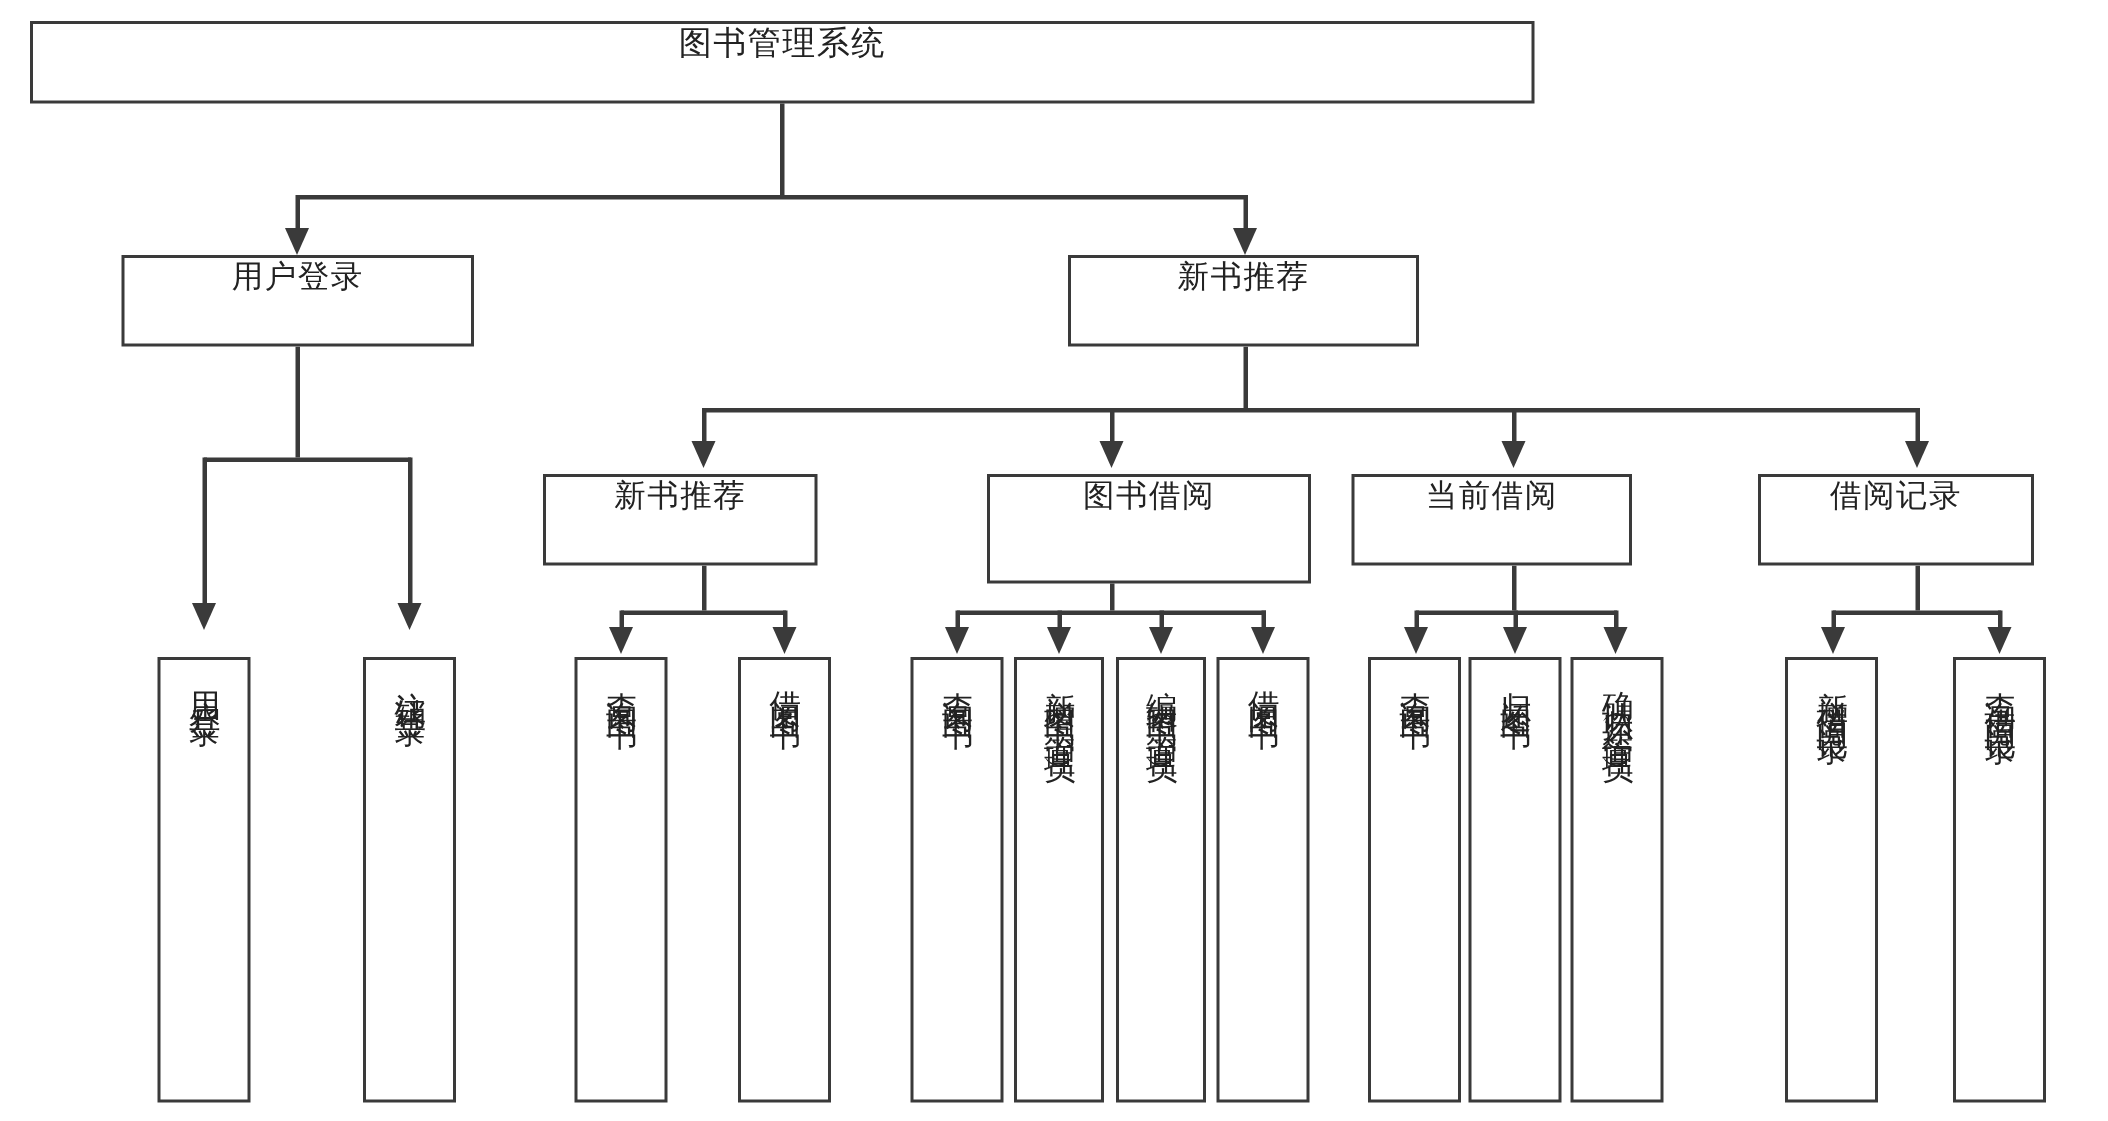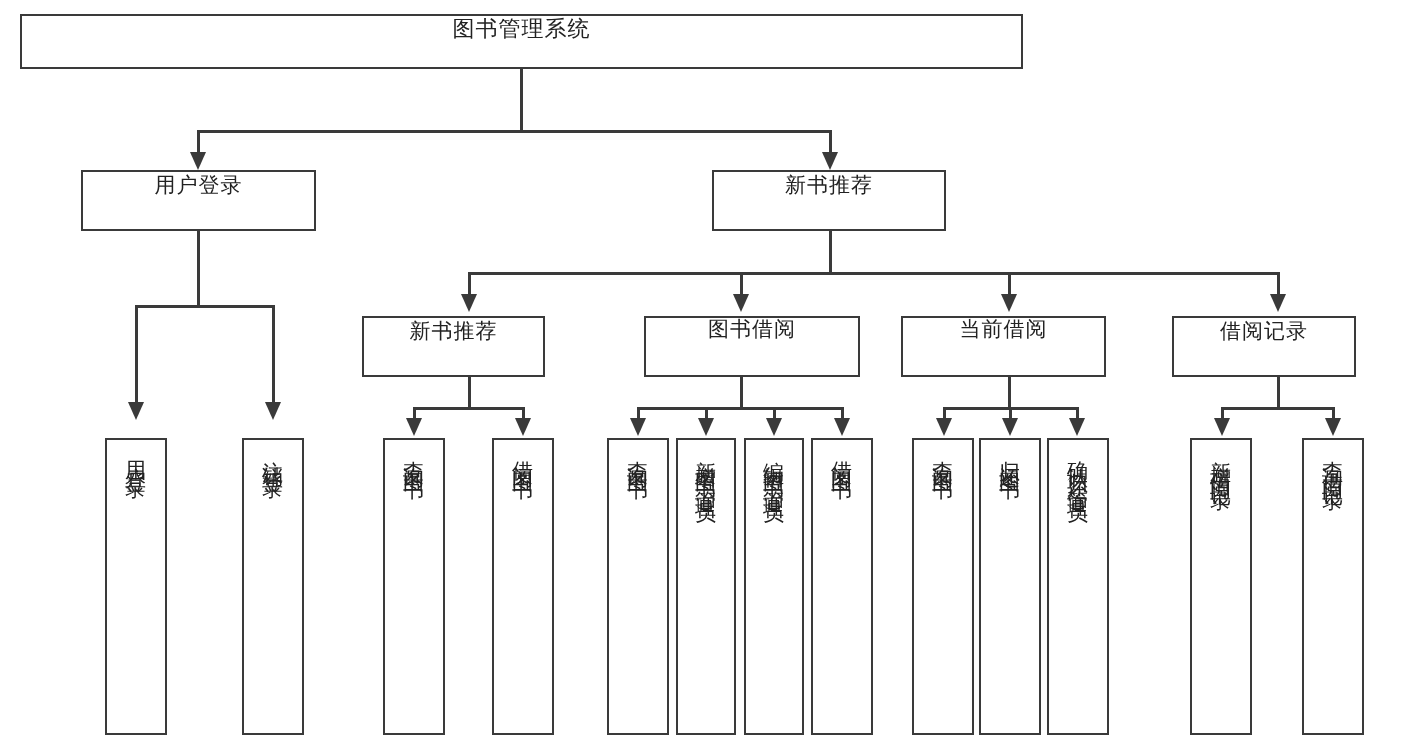--- a/index.html
+++ b/index.html
@@ -154,24 +154,24 @@
   <div class="node h" style="left:81px; top:170px; width:235px; height:61px;">
     <span>用户登录</span>
   </div>
   <div class="node h" style="left:712px; top:170px; width:234px; height:61px;">
     <span>新书推荐</span>
   </div>
 
   <div class="node h" style="left:362px; top:316px; width:183px; height:61px;">
     <span>新书推荐</span>
   </div>
-  <div class="node h" style="left:644px; top:316px; width:216px; height:61px;font-family:Liberation Mono, monospace;">
+  <div class="node h" style="left:658px; top:316px; width:216px; height:73px;">
     <span>图书借阅</span>
   </div>
-  <div class="node h" style="left:901px; top:316px; width:205px; height:61px;font-family:Liberation Mono, monospace;">
+  <div class="node h" style="left:901px; top:316px; width:187px; height:61px;">
     <span>当前借阅</span>
   </div>
   <div class="node h" style="left:1172px; top:316px; width:184px; height:61px;">
     <span>借阅记录</span>
   </div>
 
   <div class="node v" style="left:105px; top:438px; width:62px; height:297px;">
     <span class="vtext">用户登录</span>
   </div>
   <div class="node v" style="left:242px; top:438px; width:62px; height:297px;">

